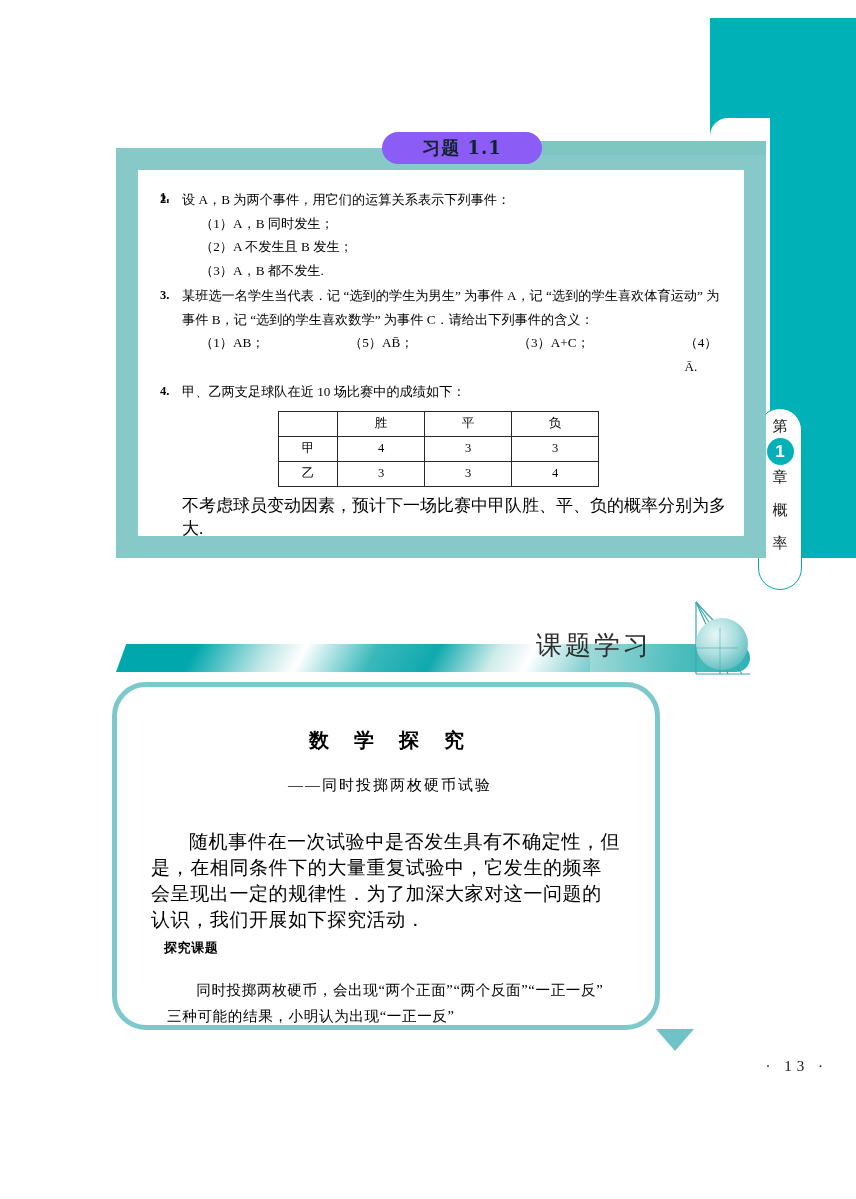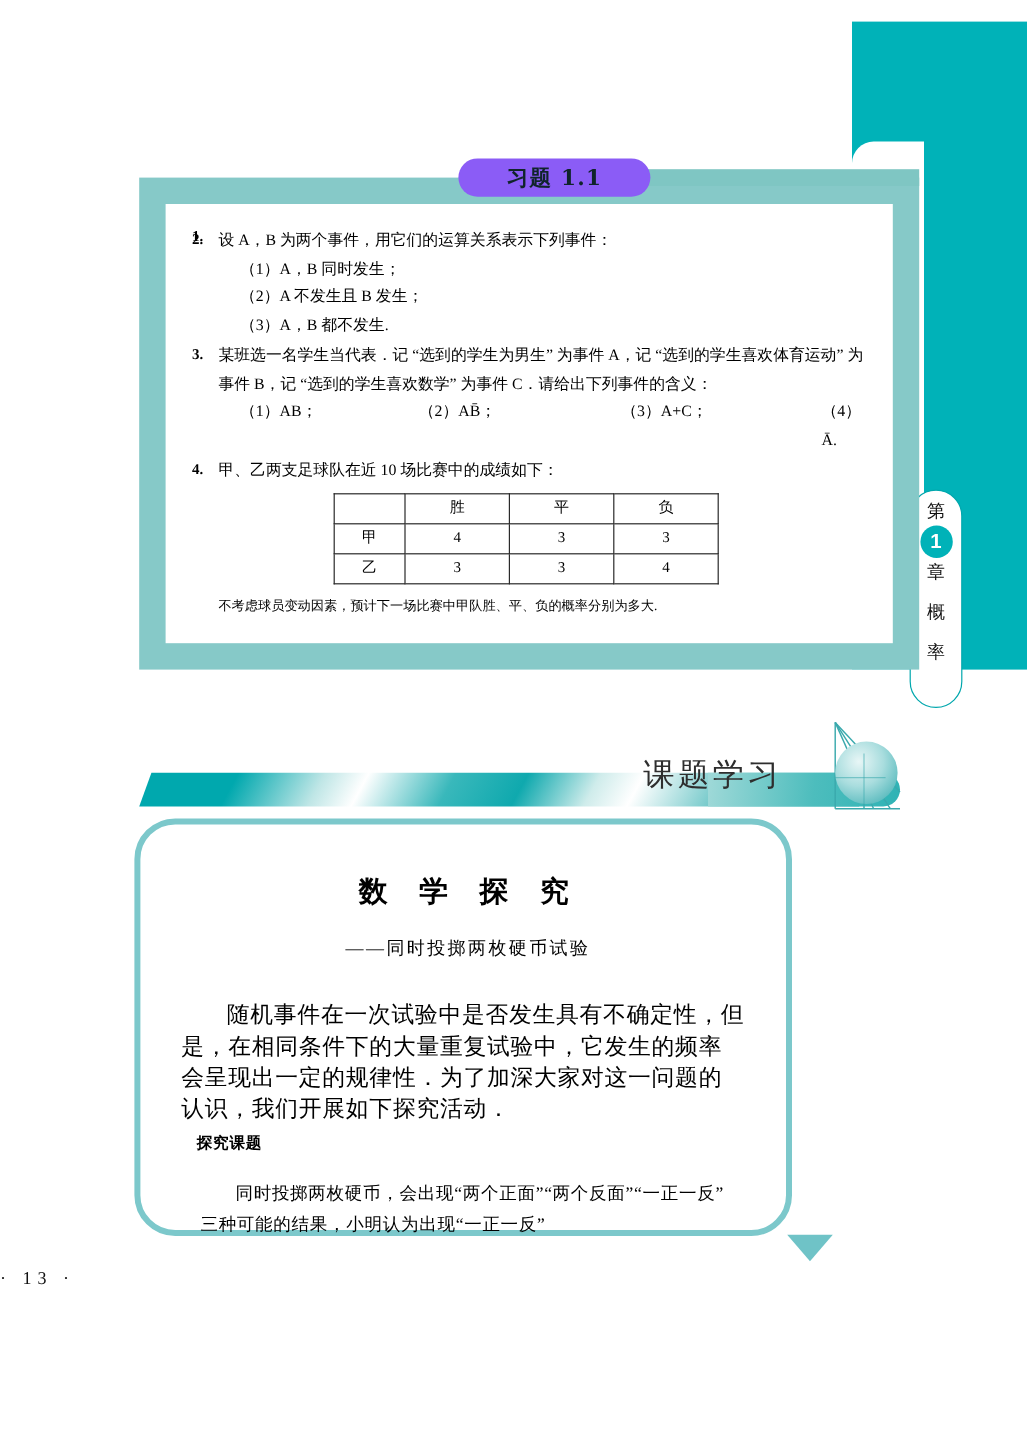--- a/index.html
+++ b/index.html
@@ -165,21 +165,21 @@
     border: 1px solid #2a2a2a;
     width: 86px;
     height: 24px;
     text-align: center;
     font-size: 12.5px;
     padding: 0;
   }
   .score-table td.first-col { width: 58px; }
   .tail-note {
     margin-top: 6px;
-    font-size: 11px;
+    font-size: 17px;
   }
 
   
   .banner {
     position: absolute;
     left: 116px;
     top: 600px;
     width: 660px;
     height: 96px;
   }
@@ -239,21 +239,21 @@
     box-sizing: border-box;
     background: #ffffff;
   }
   .study-inner {
     padding: 40px 34px 0 34px;
   }
   .study-h1 {
     text-align: center;
     font-family: "DejaVu Serif", "Liberation Serif", serif;
     font-weight: bold;
-    font-size: 24px;
+    font-size: 20px;
     letter-spacing: 9px;
     margin: 0 0 0 0;
     padding-left: 10px;
   }
   .study-h2 {
     text-align: center;
     font-size: 15px;
     letter-spacing: 2px;
     margin: 22px 0 0 0;
     padding-left: 8px;
@@ -290,21 +290,21 @@
     border-right: 19px solid transparent;
     border-top: 22px solid #6fc3c7;
   }
 
   
   .page-num {
     position: absolute;
     left: 0;
     top: 1058px;
     width: 828px;
-    text-align: left;
+    text-align: right;
     font-size: 15px;
     letter-spacing: 5px;
     color: #111;
   }
 </style>
 </head>
 <body>
 
 <div class="corner-block"></div>
 <div class="corner-notch"></div>
@@ -337,21 +337,21 @@
       <div class="ex-sub">（1）A，B 同时发生；</div>
       <div class="ex-sub">（2）A 不发生且 B 发生；</div>
       <div class="ex-sub">（3）A，B 都不发生.</div>
     </div>
 
     <div class="ex-item">
       <span class="ex-num">3.</span>
       <span>某班选一名学生当代表．记 “选到的学生为男生” 为事件 A，记 “选到的学生喜欢体育运动” 为事件 B，记 “选到的学生喜欢数学” 为事件 C．请给出下列事件的含义：</span>
       <div class="ex-sub-row">
         <span class="sc-1">（1）AB；</span>
-        <span class="sc-2">（2）AB̄；</span>
+        <span class="sc-2">（5）AB̄；</span>
         <span class="sc-3">（3）A+C；</span>
         <span>（4）Ā.</span>
       </div>
     </div>
 
     <div class="ex-item">
       <span class="ex-num">4.</span>
       <span>甲、乙两支足球队在近 10 场比赛中的成绩如下：</span>
 
       <table class="score-table">

